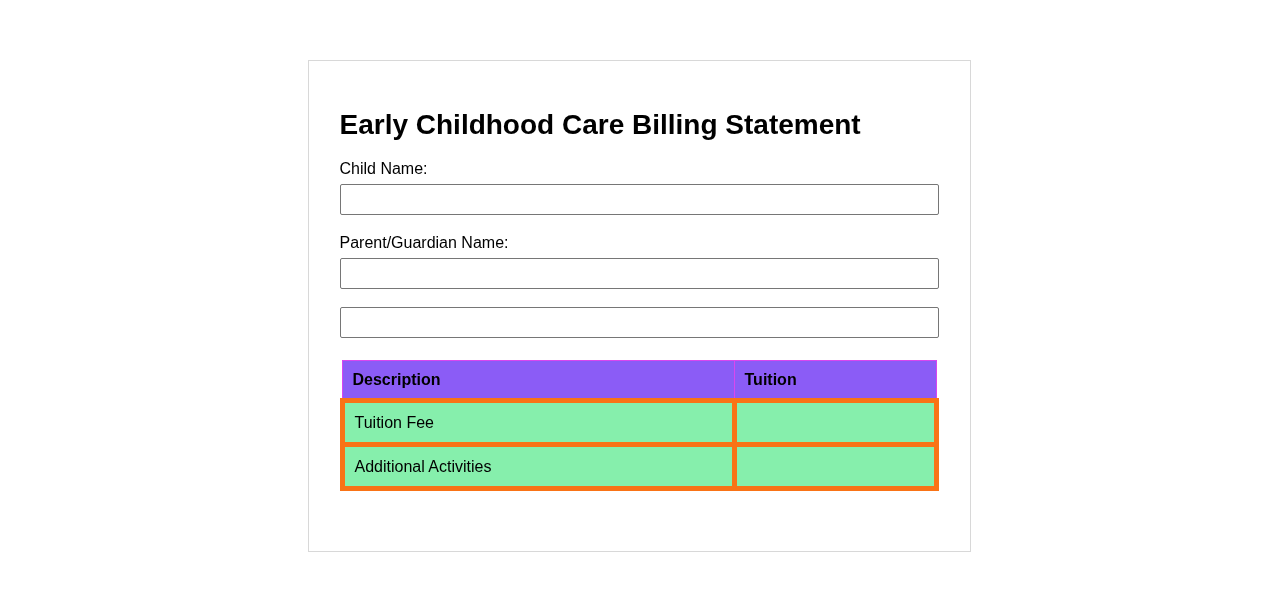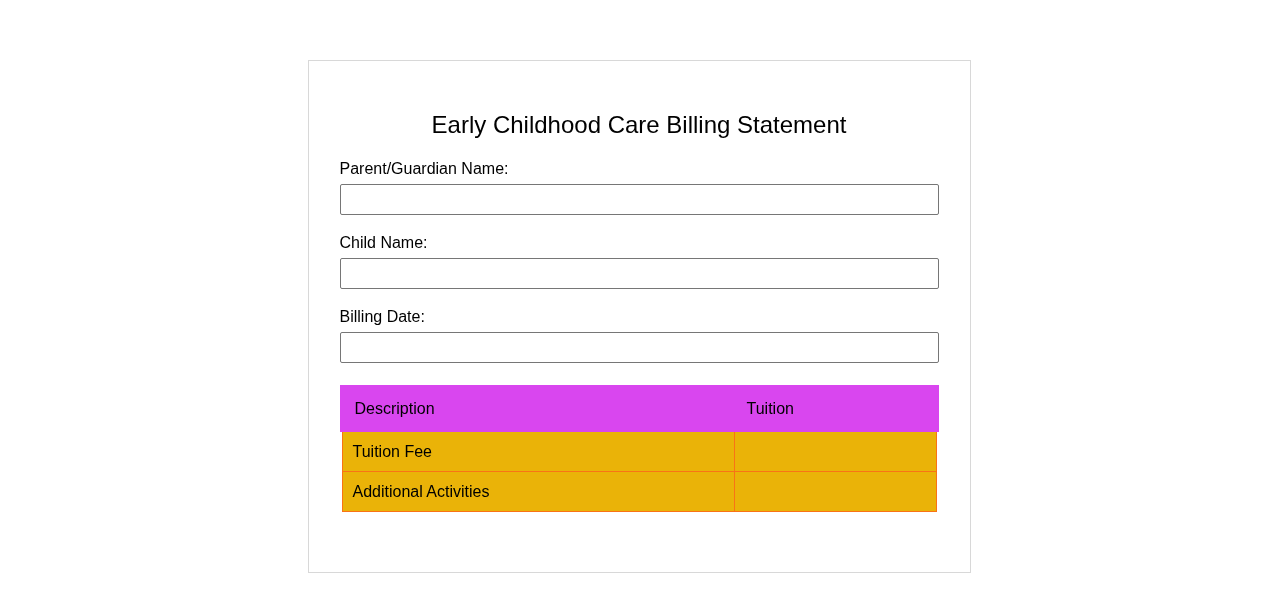--- a/index.html
+++ b/index.html
@@ -13,23 +13,22 @@
     color: #000000;
   }
   .form-container {
     width: 663px;
     margin: 60px auto 0 auto;
     border: 1px solid #d8d8d8;
     background: #ffffff;
     padding: 30px 31px 60px 31px;
   }
   .form-title {
-    font-size: 24px;
-    font-weight: normal;
-    text-align: center;
+    font-size: 28px;
+    font-weight: bold;
     margin: 20px 0 20px 0;
     line-height: 28px;
   }
   .field-group { margin: 0; }
   .field-label {
     display: block;
     font-size: 16px;
     line-height: 19px;
     margin-bottom: 6px;
   }
@@ -46,55 +45,54 @@
     margin-bottom: 18px;
     outline: none;
   }
   .charges-table {
     width: 100%;
     border-collapse: collapse;
     margin-top: 22px;
     font-size: 16px;
   }
   .charges-table th {
-    background: #d946ef;
-    font-weight: normal;
+    background: #8b5cf6;
+    font-weight: bold;
     text-align: left;
-    border: 5px solid #d946ef;
+    border: 1px solid #d946ef;
     padding: 9px 10px;
     line-height: 19px;
   }
   .charges-table td {
-    background: #eab308;
-    border: 1px solid #f97316;
+    background: #86efac;
+    border: 5px solid #f97316;
     padding: 10px 10px;
     line-height: 19px;
   }
   .col-description { width: 66%; }
   .col-amount { width: 34%; }
 </style>
 </head>
 <body>
 
 <div class="form-container">
 
   <h1 class="form-title">Early Childhood Care Billing Statement</h1>
 
   <div class="field-group">
+    <label class="field-label">Child Name:</label>
+    <input type="text" class="field-input" value="" style="">
+  </div>
+
+  <div class="field-group">
     <label class="field-label">Parent/Guardian Name:</label>
     <input type="text" class="field-input" value="" style="">
   </div>
 
   <div class="field-group">
-    <label class="field-label">Child Name:</label>
-    <input type="text" class="field-input" value="" style="">
-  </div>
-
-  <div class="field-group">
-    <label class="field-label">Billing Date:</label>
     <input type="text" class="field-input" value="" style="">
   </div>
 
 
   <table class="charges-table">
     <thead>
       <tr>
         <th class="col-description">Description</th>
         <th class="col-amount">Tuition</th>
       </tr>

